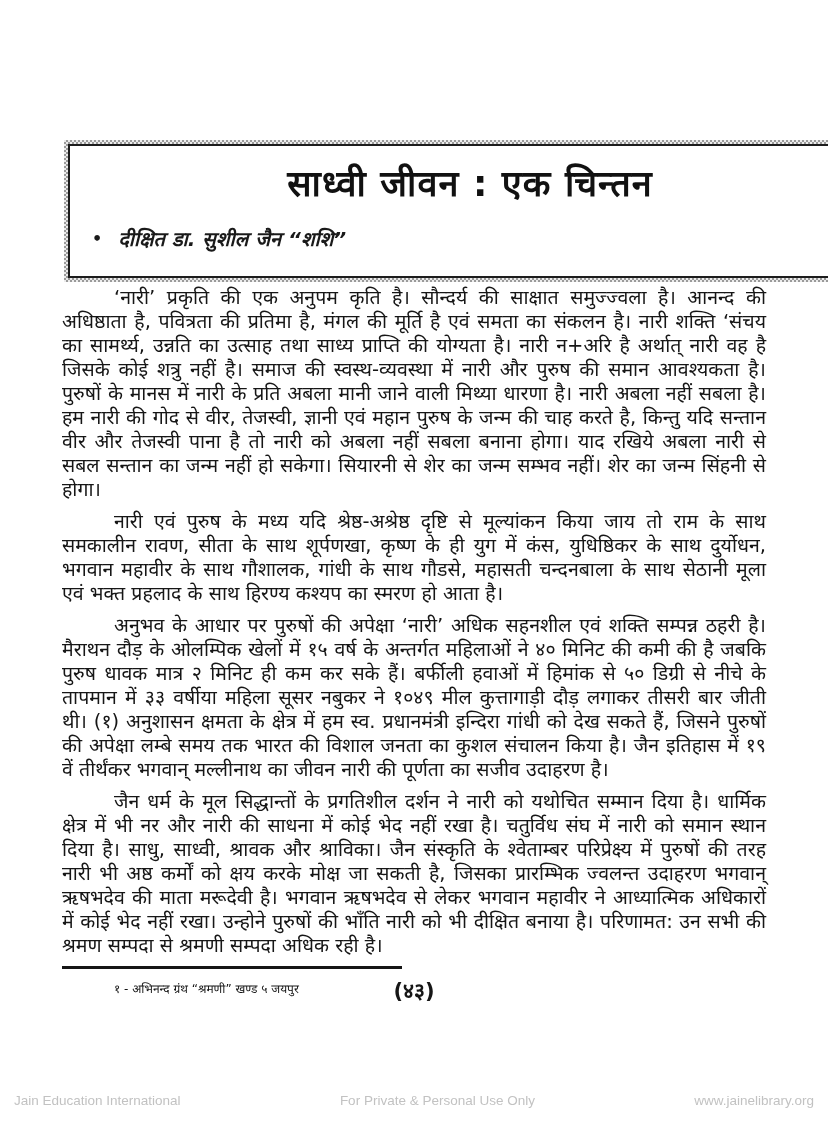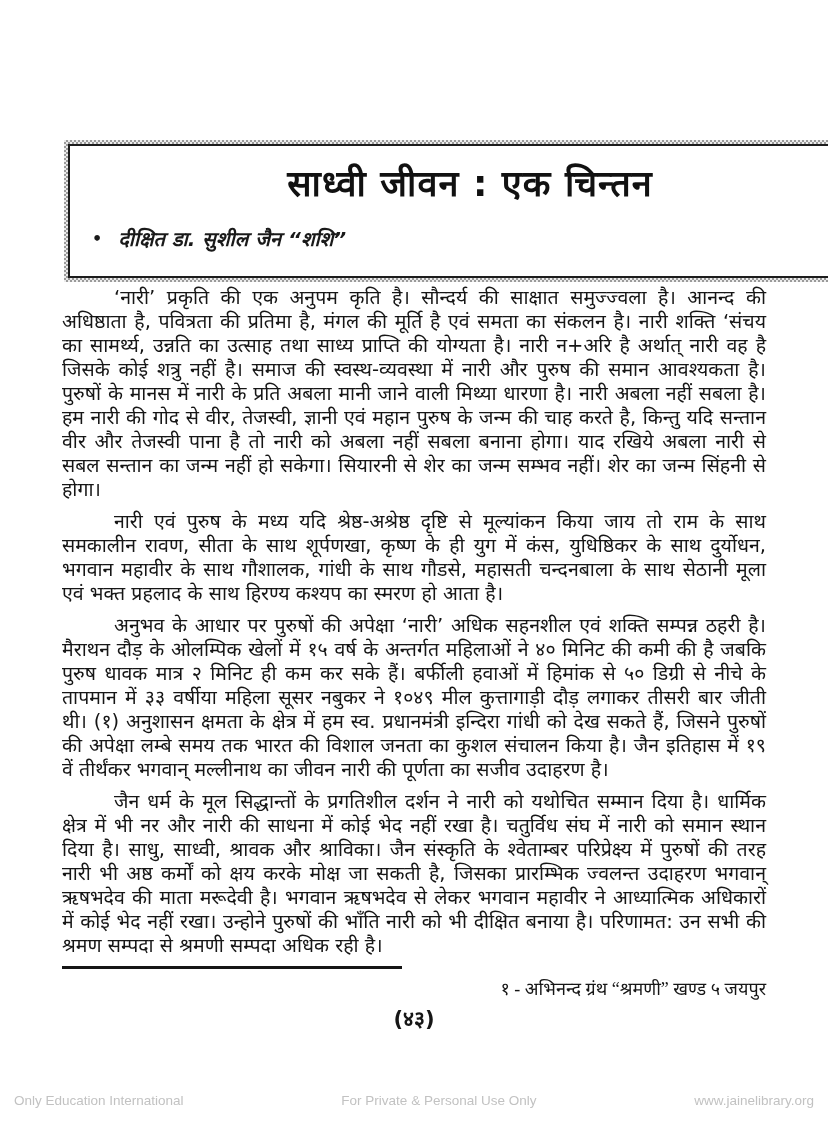--- a/index.html
+++ b/index.html
@@ -66,30 +66,29 @@
     margin-bottom: 8px;
     text-indent: 52px;
   }
   .footnote-rule {
     width: 340px;
     height: 3px;
     background: #151515;
     margin: 3px 0 8px 0;
   }
   .footnote {
-    font-size: 18px;
-    text-align: right;
+    font-size: 12px;
+    text-align: left;
     text-indent: 0;
-    font-family: Liberation Serif, serif;
   }
   .page-number {
     position: absolute;
     left: 0;
     right: 0;
-    top: 1004px;
+    top: 976px;
     text-align: center;
     font-size: 21px;
     font-weight: bold;
     color: #161616;
   }
   
   .scan-footer {
     position: absolute;
     left: 14px;
     right: 14px;
@@ -121,18 +120,18 @@
     <p>नारी एवं पुरुष के मध्य यदि श्रेष्ठ-अश्रेष्ठ दृष्टि से मूल्यांकन किया जाय तो राम के साथ समकालीन रावण, सीता के साथ शूर्पणखा, कृष्ण के ही युग में कंस, युधिष्ठिकर के साथ दुर्योधन, भगवान महावीर के साथ गौशालक, गांधी के साथ गौडसे, महासती चन्दनबाला के साथ सेठानी मूला एवं भक्त प्रहलाद के साथ हिरण्य कश्यप का स्मरण हो आता है।</p>
     <p>अनुभव के आधार पर पुरुषों की अपेक्षा ‘नारी’ अधिक सहनशील एवं शक्ति सम्पन्न ठहरी है। मैराथन दौड़ के ओलम्पिक खेलों में १५ वर्ष के अन्तर्गत महिलाओं ने ४० मिनिट की कमी की है जबकि पुरुष धावक मात्र २ मिनिट ही कम कर सके हैं। बर्फीली हवाओं में हिमांक से ५० डिग्री से नीचे के तापमान में ३३ वर्षीया महिला सूसर नबुकर ने १०४९ मील कुत्तागाड़ी दौड़ लगाकर तीसरी बार जीती थी। (१) अनुशासन क्षमता के क्षेत्र में हम स्व. प्रधानमंत्री इन्दिरा गांधी को देख सकते हैं, जिसने पुरुषों की अपेक्षा लम्बे समय तक भारत की विशाल जनता का कुशल संचालन किया है। जैन इतिहास में १९ वें तीर्थंकर भगवान् मल्लीनाथ का जीवन नारी की पूर्णता का सजीव उदाहरण है।</p>
     <p>जैन धर्म के मूल सिद्धान्तों के प्रगतिशील दर्शन ने नारी को यथोचित सम्मान दिया है। धार्मिक क्षेत्र में भी नर और नारी की साधना में कोई भेद नहीं रखा है। चतुर्विध संघ में नारी को समान स्थान दिया है। साधु, साध्वी, श्रावक और श्राविका। जैन संस्कृति के श्वेताम्बर परिप्रेक्ष्य में पुरुषों की तरह नारी भी अष्ठ कर्मों को क्षय करके मोक्ष जा सकती है, जिसका प्रारम्भिक ज्वलन्त उदाहरण भगवान् ऋषभदेव की माता मरूदेवी है। भगवान ऋषभदेव से लेकर भगवान महावीर ने आध्यात्मिक अधिकारों में कोई भेद नहीं रखा। उन्होने पुरुषों की भाँति नारी को भी दीक्षित बनाया है। परिणामत: उन सभी की श्रमण सम्पदा से श्रमणी सम्पदा अधिक रही है।</p>
     <div class="footnote-rule"></div>
     <p class="footnote">१ - अभिनन्द ग्रंथ “श्रमणी” खण्ड ५ जयपुर</p>
   </div>
 
   <div class="page-number">(४३)</div>
 
   <div class="scan-footer">
-    <span>Only Education International</span>
+    <span>Jain Education International</span>
     <span>For Private &amp; Personal Use Only</span>
     <span>www.jainelibrary.org</span>
   </div>
 
 </div>
 
 </body></html>

